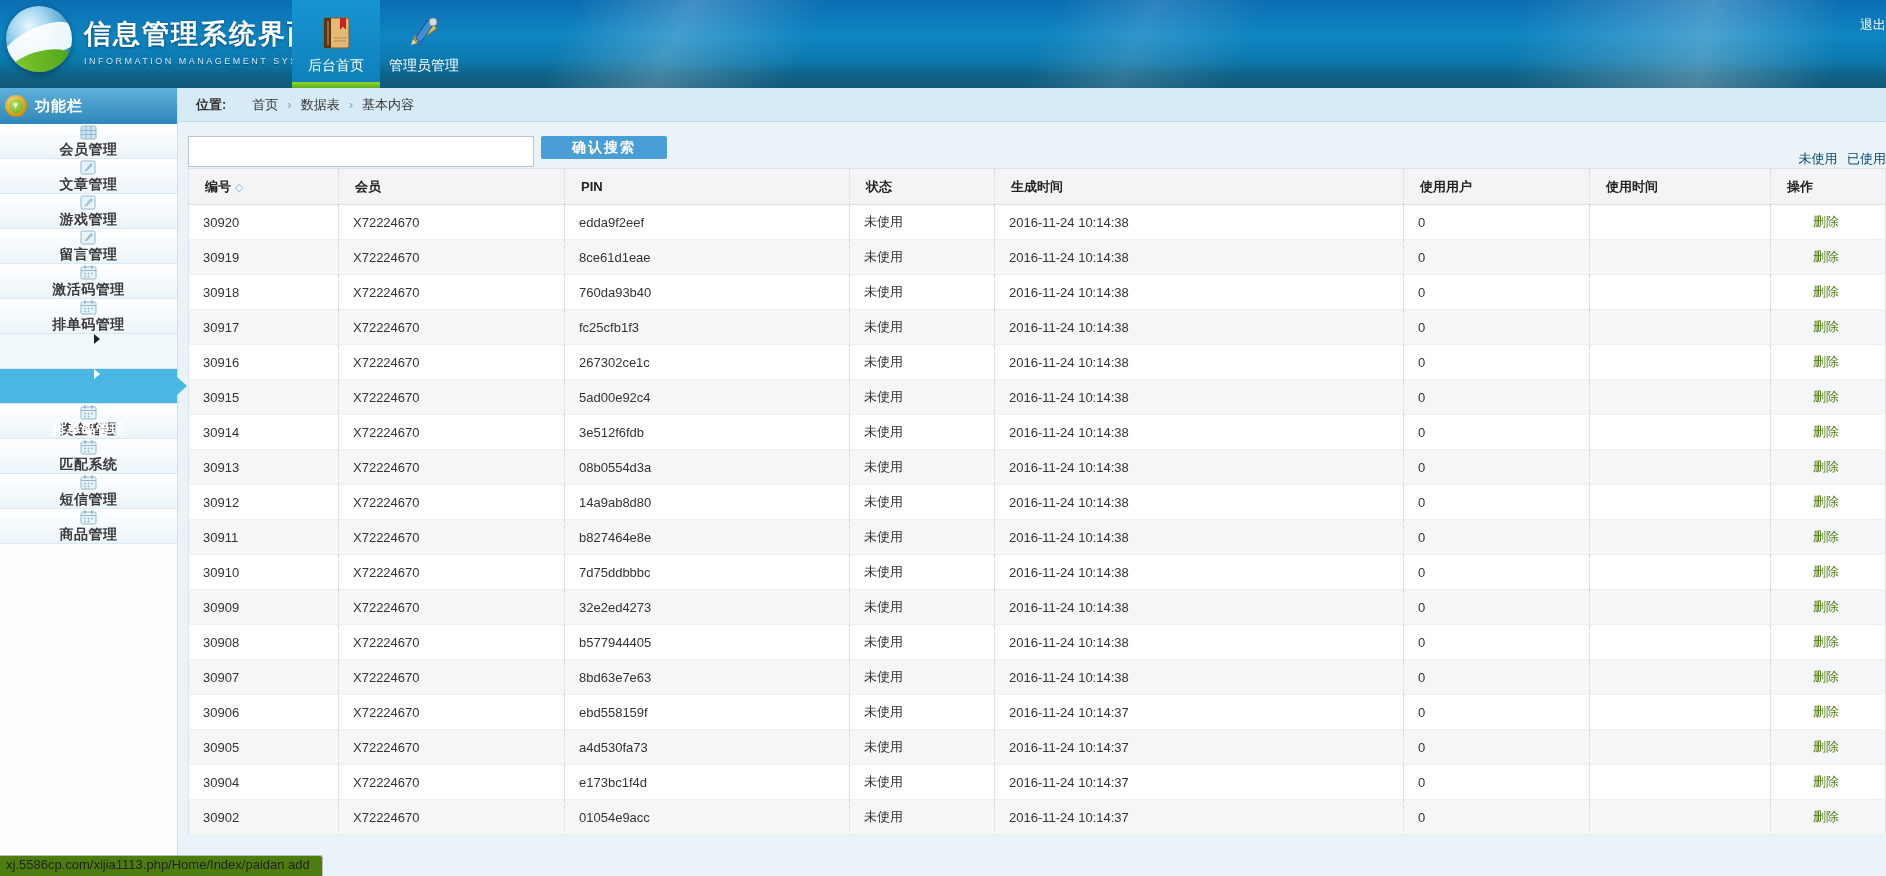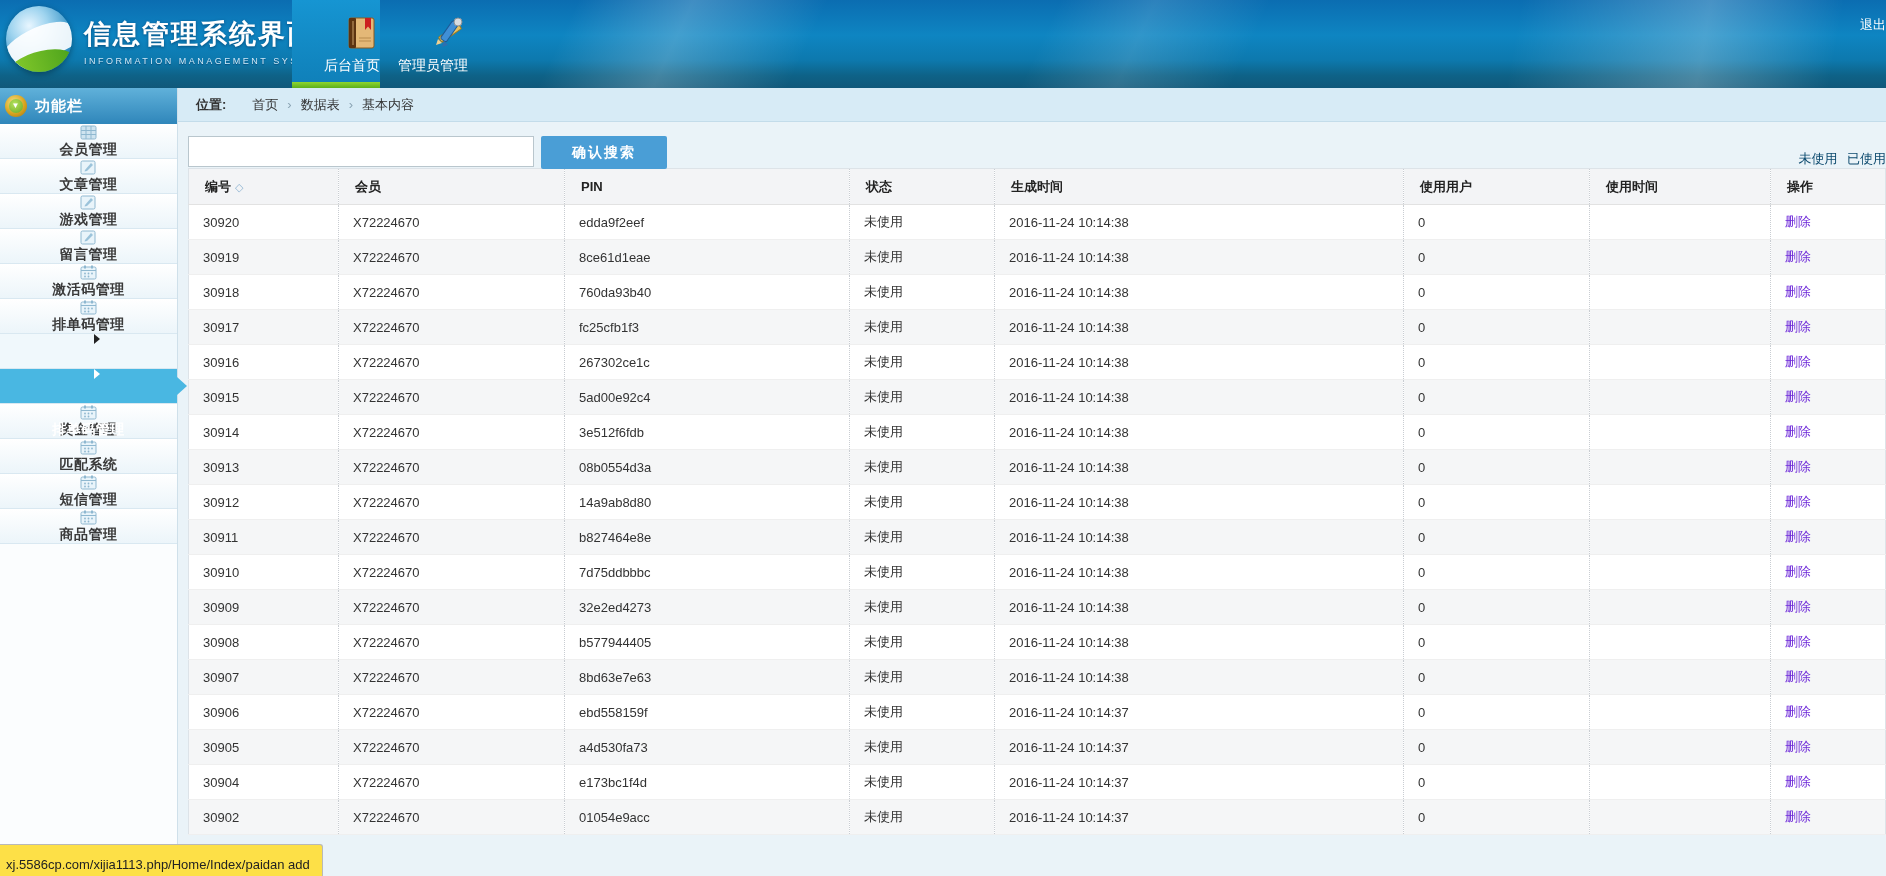--- a/index.html
+++ b/index.html
@@ -18,21 +18,21 @@
     background:radial-gradient(circle at 35% 30%, #e8f6ff 0%, #9fd4ef 30%, #2f8fc4 70%, #156292 100%);
     position:relative; overflow:hidden; box-shadow:0 2px 6px rgba(0,0,0,.35); }
   .logo-globe::before { content:""; position:absolute; left:-8px; top:22px; width:80px; height:34px;
     background:rgba(255,255,255,.9); transform:rotate(-28deg); border-radius:50% 60% 10% 50%; }
   .logo-globe::after { content:""; position:absolute; left:-4px; bottom:-14px; width:74px; height:34px;
     background:linear-gradient(90deg,#8fd12e,#4ca31c); transform:rotate(-18deg); border-radius:50%; }
   .title-block { position:absolute; left:84px; top:16px; }
   .app-title { color:#fff; font-size:27px; font-weight:bold; letter-spacing:2px; text-shadow:0 1px 3px rgba(0,40,80,.6); }
   .app-subtitle { color:#cfe9f8; font-size:9px; letter-spacing:2.5px; margin-top:4px; text-shadow:0 1px 1px rgba(0,40,80,.5); }
   .tabs { position:absolute; left:292px; top:0; height:88px; display:flex; }
-  .tab { width:88px; height:88px; display:flex; flex-direction:column; align-items:flex-end; justify-content:center;
+  .tab { width:88px; height:88px; display:flex; flex-direction:column; align-items:center; justify-content:center;
     gap:5px; color:#fff; font-size:14px; cursor:pointer; position:relative; }
   .tab.active { background:linear-gradient(180deg,#1695d2,#0f7fb8); }
   .tab.active::after { content:""; position:absolute; left:0; bottom:0; width:100%; height:6px;
     background:linear-gradient(180deg,#8ed62f,#5caf1c); }
   .tab .tab-icon { width:38px; height:38px; display:block; }
   .logout { position:absolute; right:0px; top:16px; color:#fff; font-size:13px; cursor:pointer; }
 
   
   .sidebar { position:absolute; left:0; top:88px; bottom:0; width:178px; background:#fbfdfe;
     border-right:1px solid #cfe0ea; z-index:2; }
@@ -61,43 +61,43 @@
   .breadcrumb-bar { position:absolute; left:178px; top:88px; right:0; height:34px; background:#d7ebf6;
     border-bottom:1px solid #c3dcea; display:flex; align-items:center; padding-left:18px; font-size:13px; color:#333; }
   .bc-prefix { font-weight:bold; margin-right:26px; }
   .bc-link { cursor:pointer; }
   .bc-sep { color:#8aa4b4; margin:0 9px; }
 
   
   .main { position:absolute; left:178px; top:122px; right:0; bottom:0; background:#eaf3f8; }
   .search-row { position:relative; padding:14px 0 0 10px; height:46px; }
   .search-input { width:346px; height:31px; border:1px solid #b9c6cd; background:#fff; padding:0 8px; font-size:13px; }
-  .search-btn { position:absolute; left:363px; top:14px; width:126px; height:33px; background:#4a9ed6; color:#fff;
+  .search-btn { position:absolute; left:363px; top:14px; width:126px; height:23px; background:#4a9ed6; color:#fff;
     border:none; font-size:14px; font-weight:bold; letter-spacing:2px; cursor:pointer; border-radius:2px; }
   .filters { position:absolute; right:0px; top:28px; font-size:13px; color:#0c4a6e; white-space:nowrap; }
   .filters span { cursor:pointer; margin-left:6px; }
 
   
   .table-wrap { margin-left:10px; }
   table { border-collapse:collapse; table-layout:fixed; width:1698px; background:#fff;
     border:1px solid #dde3e8; border-bottom:none; font-size:13px; }
   col.c1{width:150px} col.c2{width:226px} col.c3{width:285px} col.c4{width:145px}
   col.c5{width:409px} col.c6{width:186px} col.c7{width:181px}
   thead td { height:36px; background:#f3f4f6; font-weight:bold; color:#222; border-bottom:1px solid #e2e2e2;padding-left:16px; }
   td { padding-left:14px; overflow:hidden; white-space:nowrap; }
   td + td { border-left:1px dotted #c9cdd2; }
   tbody td { height:35px; color:#333; }
   tbody tr:nth-child(even) { background:#f5f6f7; }
   tbody tr { border-bottom:1px solid #efefef; }
   .sort-icon { font-size:11px; color:#8fb4d2; margin-left:4px; font-weight:normal; }
-  .del-link { color:#6d28d9; cursor:pointer; text-decoration:none; }
+  .del-link { color:#4d7c0f; cursor:pointer; text-decoration:none;margin-left:28px; }
 
   
-  .status-tip { position:absolute; left:0; bottom:0; background:#fde047; border:1px solid #b9b9b9; border-left:none;
-    border-bottom:none; border-radius:0 3px 0 0; padding:12px 12px 4px 6px; font-size:13px; color:#222; z-index:9; }
+  .status-tip { position:absolute; left:0; bottom:0; background:#4d7c0f; border:1px solid #b9b9b9; border-left:none;
+    border-bottom:none; border-radius:0 3px 0 0; padding:1px 12px 4px 6px; font-size:13px; color:#222; z-index:9; }
 </style>
 </head>
 <body>
 
 <div class="header">
   <div class="logo-wrap">
     <div class="logo-globe"></div>
   </div>
   <div class="title-block">
     <div class="app-title">信息管理系统界面</div>

